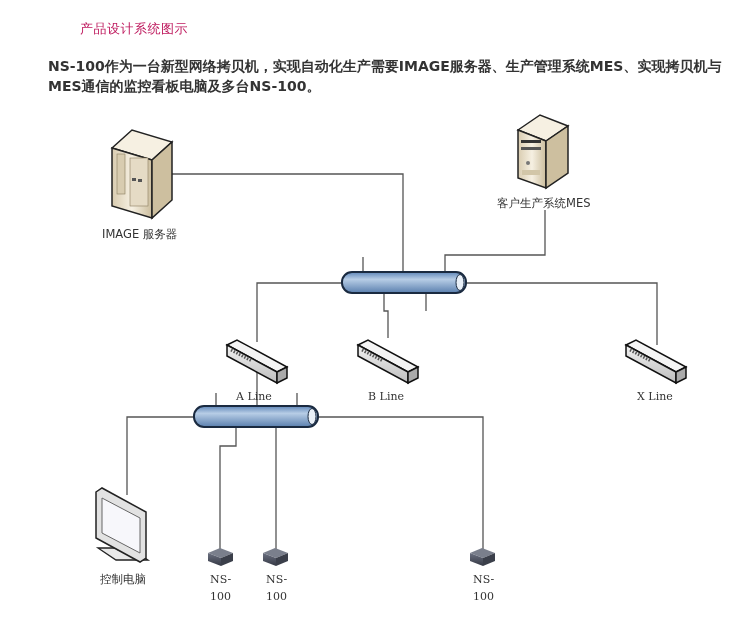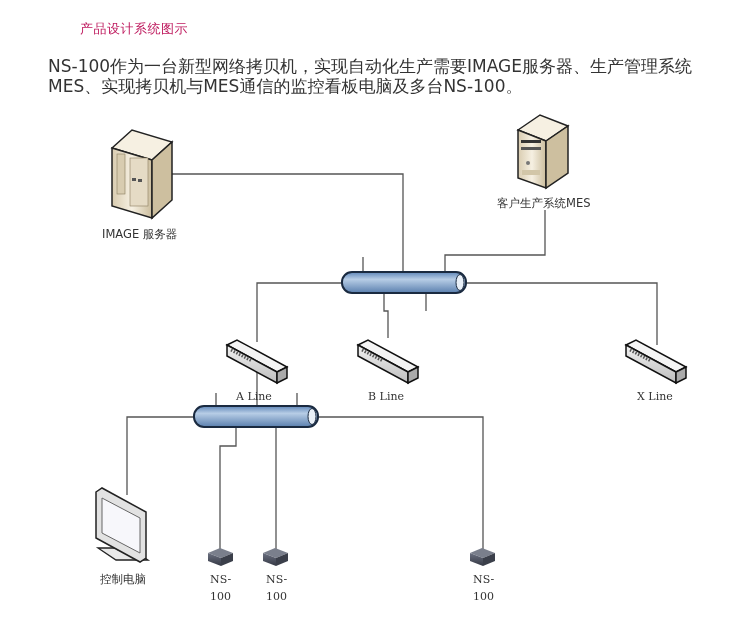--- a/index.html
+++ b/index.html
@@ -1,21 +1,21 @@
 <!DOCTYPE html>
 <html><head>
   <meta charset="utf-8">
   <style>
     html, body { margin: 0; padding: 0; background: #ffffff; }
     body { width: 750px; height: 633px; position: relative; overflow: hidden;
            font-family: "DejaVu Sans", "Liberation Sans", sans-serif; }
     .title { position: absolute; left: 48px; top: 20px; font-size: 13px; color: #be185d;
              letter-spacing: 0.5px; font-weight: normal; margin-left: 32px; }
-    .desc { position: absolute; left: 48px; top: 56px; width: 690px; font-size: 17px;
-            line-height: 20px; color: #333333; }
+    .desc { position: absolute; left: 48px; top: 56px; width: 690px; font-size: 14px;
+            line-height: 20px; color: #333333; font-weight: bold; }
     svg.diagram { position: absolute; left: 0; top: 0; }
     .lbl { font-family: "DejaVu Serif", "Liberation Serif", serif; font-size: 11px; fill: #333333; }
     .lbl-cn { font-family: "DejaVu Sans", "Liberation Sans", sans-serif; font-size: 11.5px; fill: #333333; }
   </style>
 </head>
 <body>
 
 <div class="title">产品设计系统图示</div>
 <div class="desc">NS-100作为一台新型网络拷贝机，实现自动化生产需要IMAGE服务器、生产管理系统MES、实现拷贝机与MES通信的监控看板电脑及多台NS-100。</div>
 

